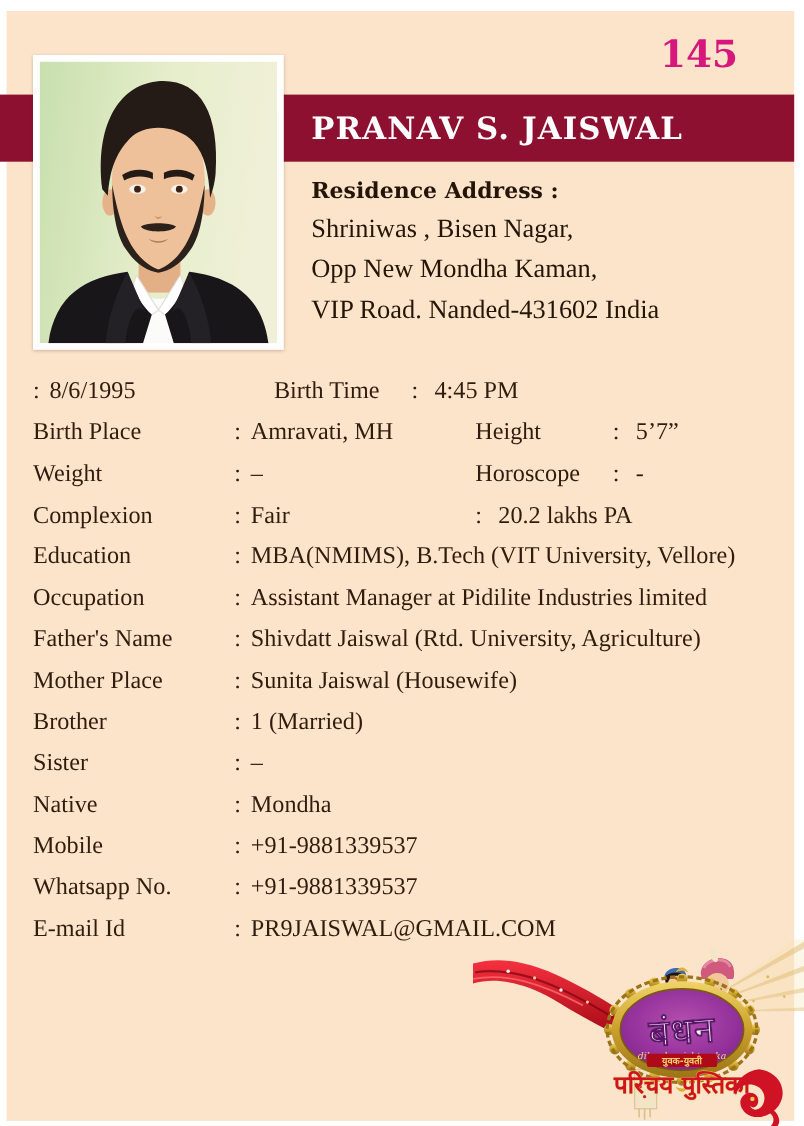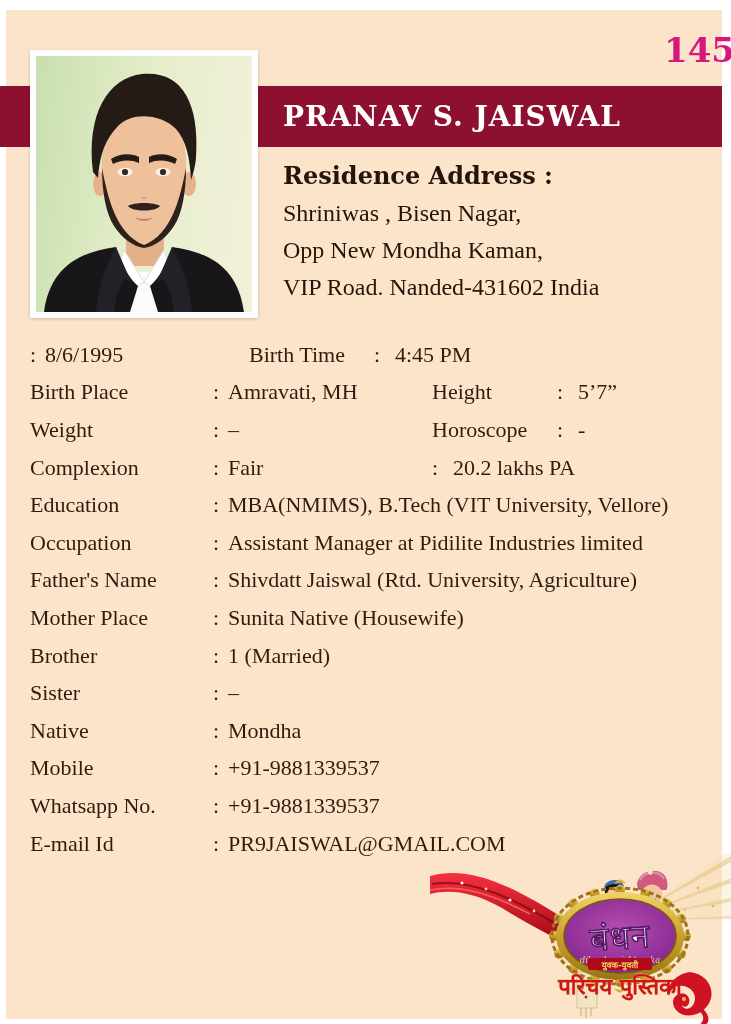--- a/index.html
+++ b/index.html
@@ -8,36 +8,36 @@
     font-family:"Liberation Serif", serif;
   }
   .peach-bg{
     position:absolute;left:6px;top:10px;width:716px;height:1009px;
     background:#fce4cb;
   }
   .band{
     position:absolute;left:0;top:86px;width:722px;height:61px;background:#8d1030;
   }
   .page-number{
-    position:absolute;top:30px;left:664px;width:64px;text-align:left;
+    position:absolute;top:30px;left:600px;width:64px;text-align:left;
     font-family:"DejaVu Serif", serif;font-weight:bold;font-size:34px;color:#d6187c;
   }
   .name{
     position:absolute;left:283px;top:86px;height:61px;line-height:61px;
     font-family:"DejaVu Serif", serif;font-weight:bold;font-size:28px;
     letter-spacing:1px;color:#ffffff;white-space:nowrap;
   }
   .photo-frame{
     position:absolute;left:30px;top:50px;width:216px;height:256px;
     background:#ffffff;padding:6px;box-shadow:0 1px 3px rgba(90,40,20,.25);
   }
   .photo-frame svg{display:block;}
   .address{position:absolute;left:283px;top:161px;color:#241508;}
   .address-title{
-    font-family:"DejaVu Serif", serif;font-weight:bold;font-size:24px;margin-bottom:5px;
+    font-family:"DejaVu Serif", serif;font-weight:bold;font-size:20px;margin-bottom:5px;
   }
   .address-line{font-size:24px;line-height:37px;white-space:nowrap;}
   .details{position:absolute;left:30px;top:336px;width:692px;color:#2f1c0e;}
   .row{display:flex;align-items:center;height:37.6px;font-size:22px;white-space:nowrap;}
   .lab{width:183px;flex:0 0 183px;}
   .col{width:15px;flex:0 0 15px;}
   .valL{width:204px;flex:0 0 204px;}
   .lab2{width:125px;flex:0 0 125px;}
   .col2{width:21px;flex:0 0 21px;}
   .val2{flex:1;}
@@ -140,21 +140,21 @@
       <span class="valF">Assistant Manager at Pidilite Industries limited</span>
   </div>
   <div class="row">
     <span class="lab">Father's Name</span>
       <span class="col">:</span>
       <span class="valF">Shivdatt Jaiswal (Rtd. University, Agriculture)</span>
   </div>
   <div class="row">
     <span class="lab">Mother Place</span>
       <span class="col">:</span>
-      <span class="valF">Sunita Native (Housewife)</span>
+      <span class="valF">Sunita Jaiswal (Housewife)</span>
   </div>
   <div class="row">
     <span class="lab">Brother</span>
       <span class="col">:</span>
       <span class="valF">1 (Married)</span>
   </div>
   <div class="row">
     <span class="lab">Sister</span>
       <span class="col">:</span>
       <span class="valF">–</span>

